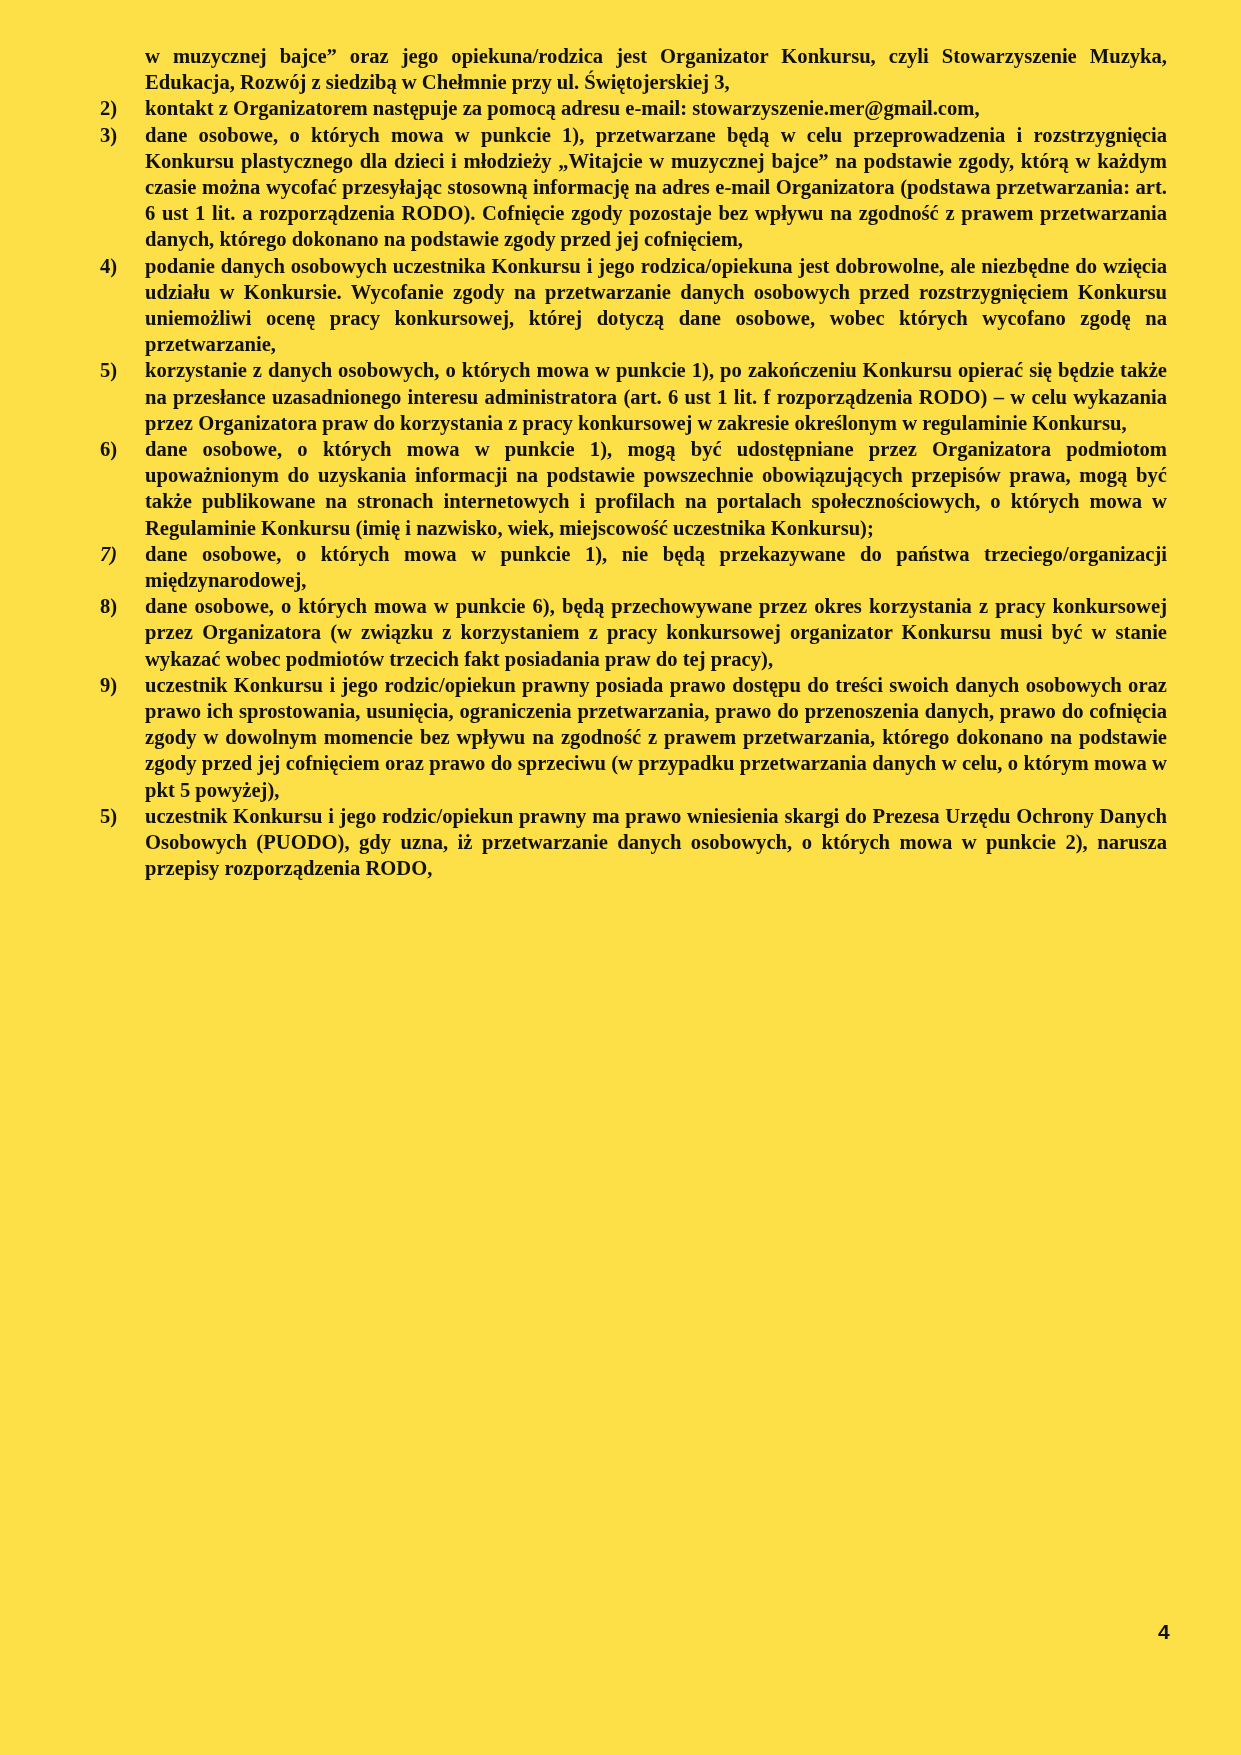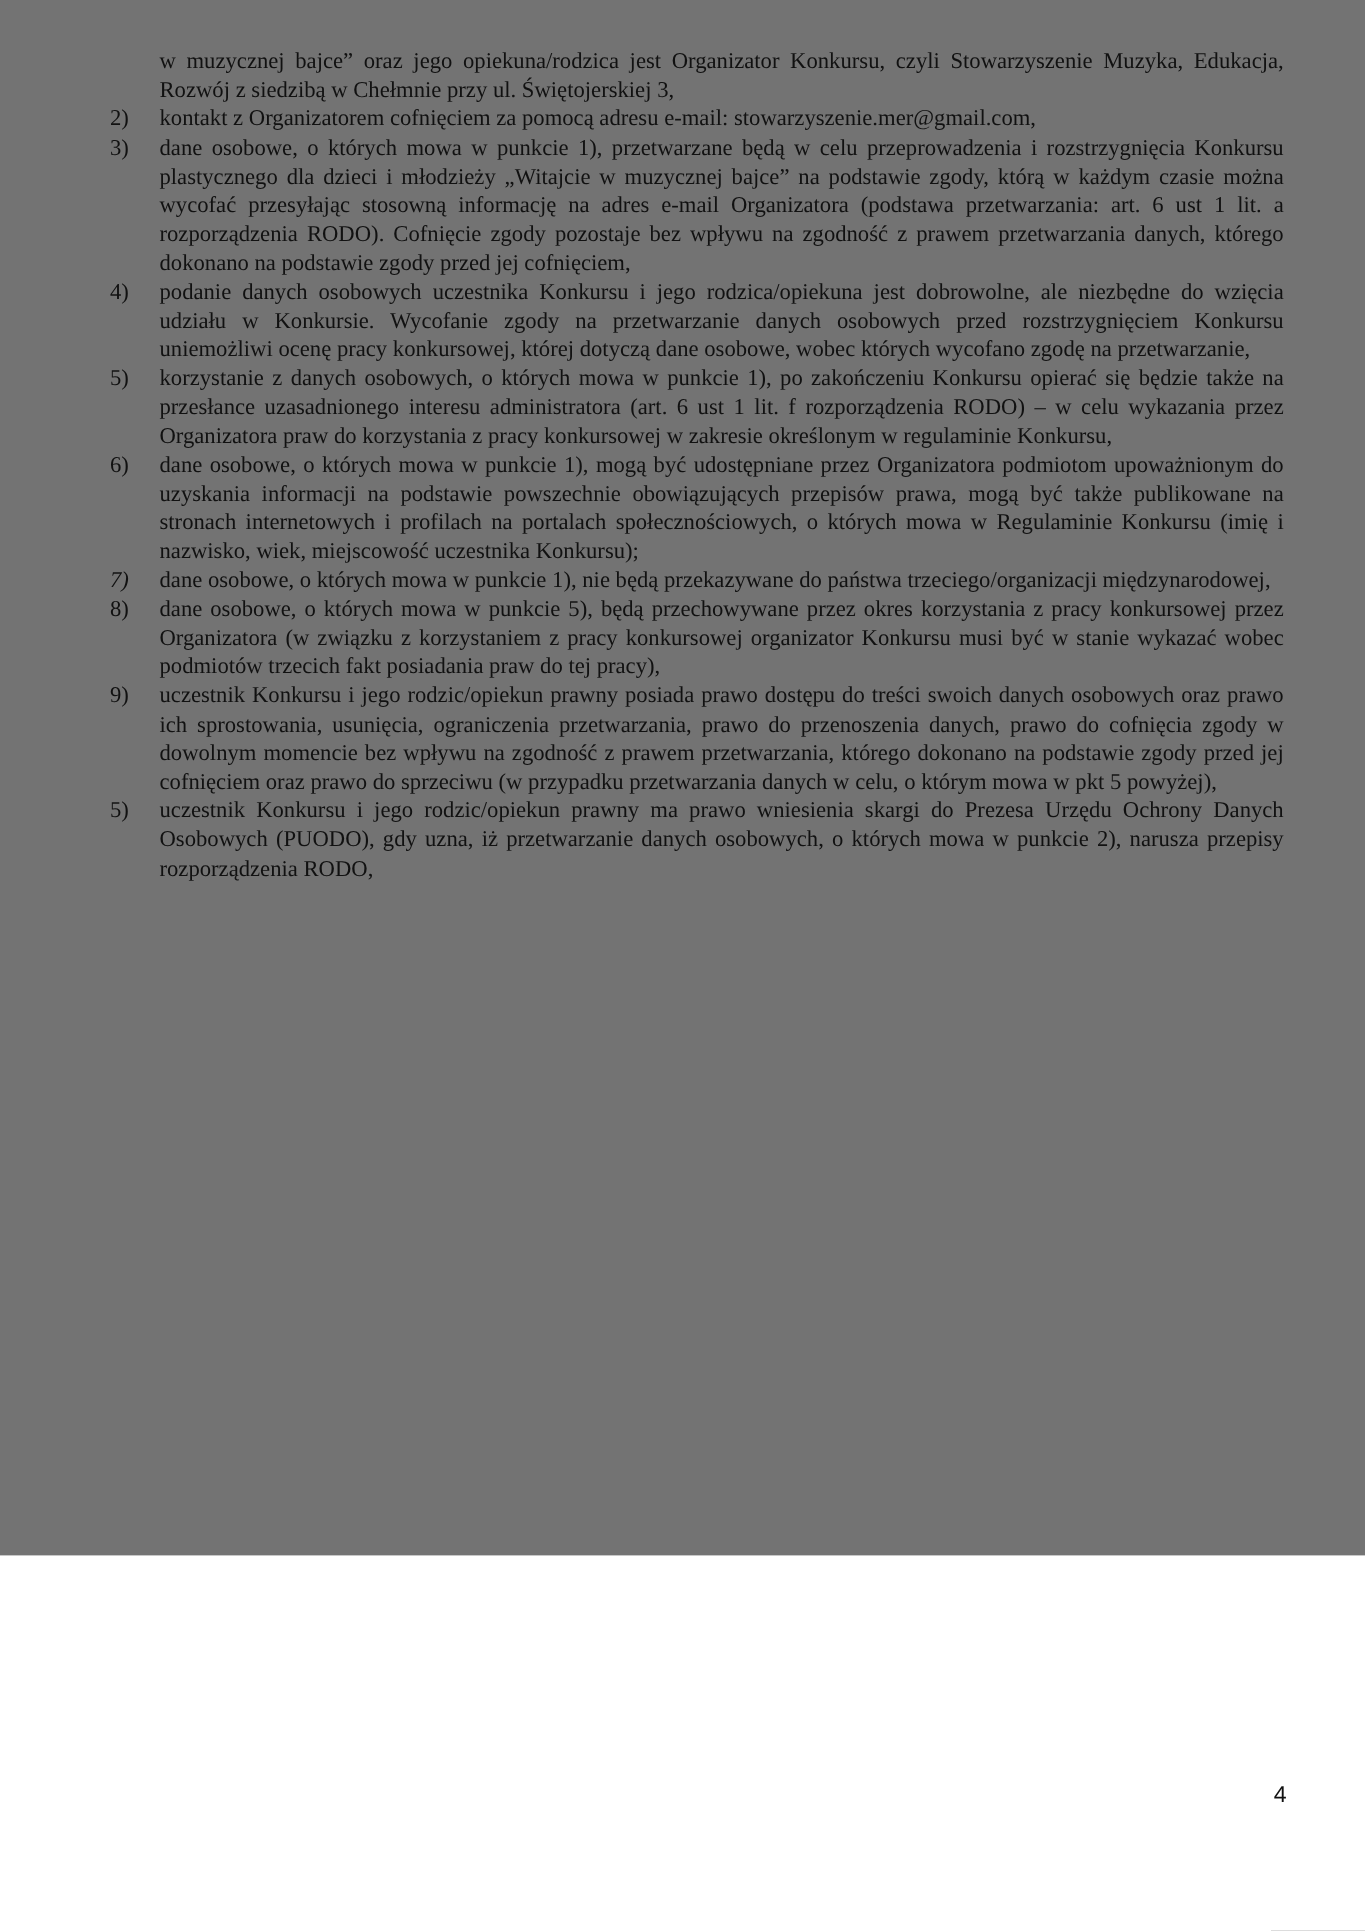--- a/index.html
+++ b/index.html
@@ -1,20 +1,21 @@
 <!DOCTYPE html>
 <html><head>
 <meta charset="utf-8">
 <style>
   html, body { margin: 0; padding: 0; background: #ffffff; }
   body { width: 1241px; height: 1755px; position: relative; overflow: hidden; }
   .page {
-    position: absolute; left: 0; top: 0; width: 1241px; height: 1414px;
-    background: #737373; color: #111111;
+    position: absolute; left: 0; top: 0; width: 1241px; height: 1755px;
+    background: #fde047; color: #111111;
     font-family: "Liberation Serif", "DejaVu Serif", serif;
+    font-weight: bold;
   }
   .content {
     position: absolute; left: 100px; top: 43px; width: 1067px;
     font-size: 20.6px; line-height: 26.2px;
   }
   .item { display: flex; }
   .num { width: 45px; flex: 0 0 45px; }
   .num.it { font-style: italic; }
   .txt { flex: 1 1 auto; text-align: justify; }
   .lead { padding-left: 45px; text-align: justify; }
@@ -25,21 +26,21 @@
 </style>
 </head>
 <body>
 
 <div class="page">
   <div class="content">
     <div class="lead">w muzycznej bajce” oraz jego opiekuna/rodzica jest Organizator Konkursu, czyli Stowarzyszenie Muzyka, Edukacja, Rozwój z siedzibą w Chełmnie przy ul. Świętojerskiej 3,</div>
 
     <div class="item">
       <span class="num">2)</span>
-      <span class="txt">kontakt z Organizatorem cofnięciem za pomocą adresu e-mail: stowarzyszenie.mer@gmail.com,</span>
+      <span class="txt">kontakt z Organizatorem następuje za pomocą adresu e-mail: stowarzyszenie.mer@gmail.com,</span>
     </div>
     <div class="item">
       <span class="num">3)</span>
       <span class="txt">dane osobowe, o których mowa w punkcie 1), przetwarzane będą w celu przeprowadzenia i rozstrzygnięcia Konkursu plastycznego dla dzieci i młodzieży „Witajcie w muzycznej bajce” na podstawie zgody, którą w każdym czasie można wycofać przesyłając stosowną informację na adres e-mail Organizatora (podstawa przetwarzania: art. 6 ust 1 lit. a rozporządzenia RODO). Cofnięcie zgody pozostaje bez wpływu na zgodność z prawem przetwarzania danych, którego dokonano na podstawie zgody przed jej cofnięciem,</span>
     </div>
     <div class="item">
       <span class="num">4)</span>
       <span class="txt">podanie danych osobowych uczestnika Konkursu i jego rodzica/opiekuna jest dobrowolne, ale niezbędne do wzięcia udziału w Konkursie. Wycofanie zgody na przetwarzanie danych osobowych przed rozstrzygnięciem Konkursu uniemożliwi ocenę pracy konkursowej, której dotyczą dane osobowe, wobec których wycofano zgodę na przetwarzanie,</span>
     </div>
     <div class="item">
@@ -49,21 +50,21 @@
     <div class="item">
       <span class="num">6)</span>
       <span class="txt">dane osobowe, o których mowa w punkcie 1), mogą być udostępniane przez Organizatora podmiotom upoważnionym do uzyskania informacji na podstawie powszechnie obowiązujących przepisów prawa, mogą być także publikowane na stronach internetowych i profilach na portalach społecznościowych, o których mowa w Regulaminie Konkursu (imię i nazwisko, wiek, miejscowość uczestnika Konkursu);</span>
     </div>
     <div class="item">
       <span class="num it">7)</span>
       <span class="txt">dane osobowe, o których mowa w punkcie 1), nie będą przekazywane do państwa trzeciego/organizacji międzynarodowej,</span>
     </div>
     <div class="item">
       <span class="num">8)</span>
-      <span class="txt">dane osobowe, o których mowa w punkcie 5), będą przechowywane przez okres korzystania z pracy konkursowej przez Organizatora (w związku z korzystaniem z pracy konkursowej organizator Konkursu musi być w stanie wykazać wobec podmiotów trzecich fakt posiadania praw do tej pracy),</span>
+      <span class="txt">dane osobowe, o których mowa w punkcie 6), będą przechowywane przez okres korzystania z pracy konkursowej przez Organizatora (w związku z korzystaniem z pracy konkursowej organizator Konkursu musi być w stanie wykazać wobec podmiotów trzecich fakt posiadania praw do tej pracy),</span>
     </div>
     <div class="item">
       <span class="num">9)</span>
       <span class="txt">uczestnik Konkursu i jego rodzic/opiekun prawny posiada prawo dostępu do treści swoich danych osobowych oraz prawo ich sprostowania, usunięcia, ograniczenia przetwarzania, prawo do przenoszenia danych, prawo do cofnięcia zgody w dowolnym momencie bez wpływu na zgodność z prawem przetwarzania, którego dokonano na podstawie zgody przed jej cofnięciem oraz prawo do sprzeciwu (w przypadku przetwarzania danych w celu, o którym mowa w pkt 5 powyżej),</span>
     </div>
     <div class="item">
       <span class="num">5)</span>
       <span class="txt">uczestnik Konkursu i jego rodzic/opiekun prawny ma prawo wniesienia skargi do Prezesa Urzędu Ochrony Danych Osobowych (PUODO), gdy uzna, iż przetwarzanie danych osobowych, o których mowa w punkcie 2), narusza przepisy rozporządzenia RODO,</span>
     </div>
   </div>

